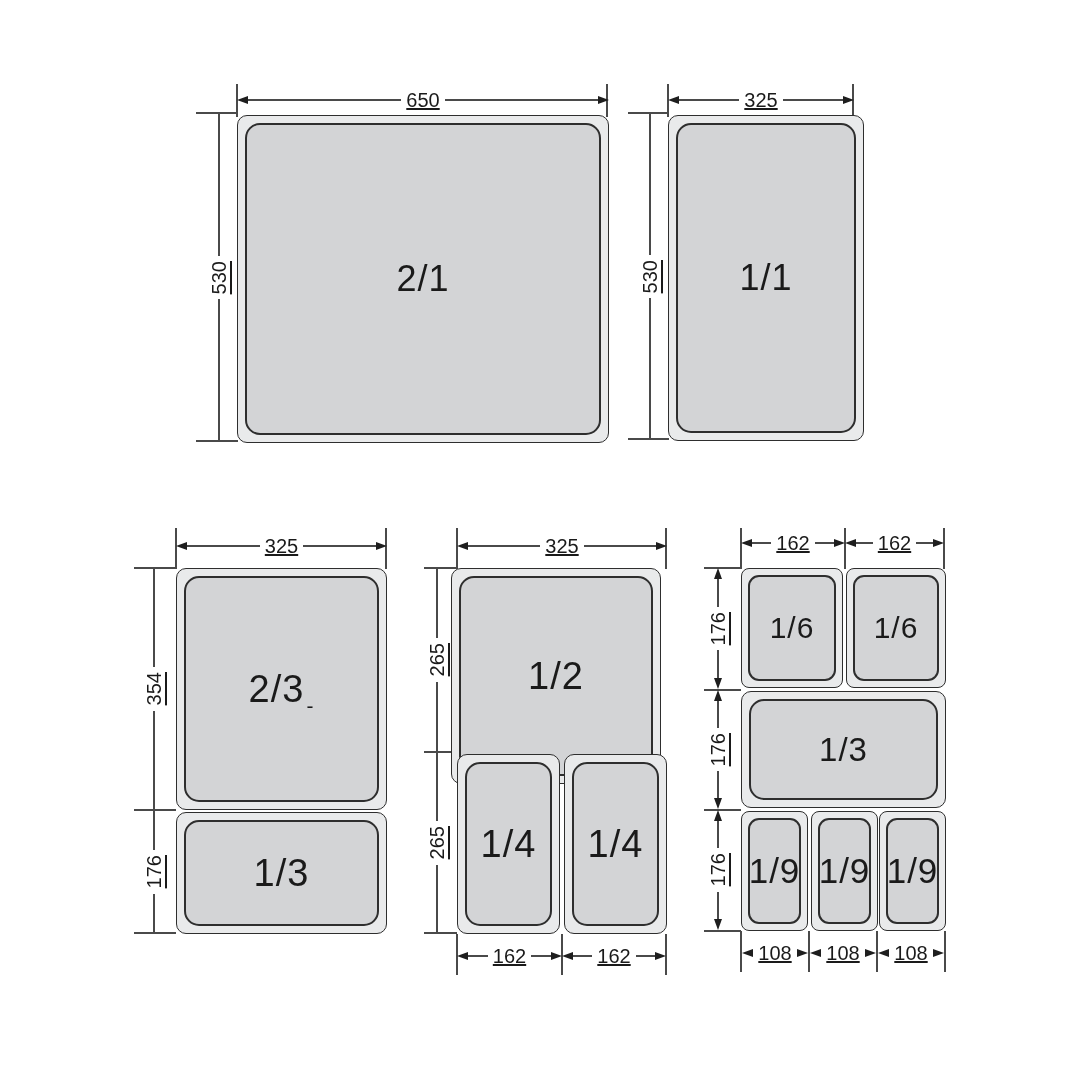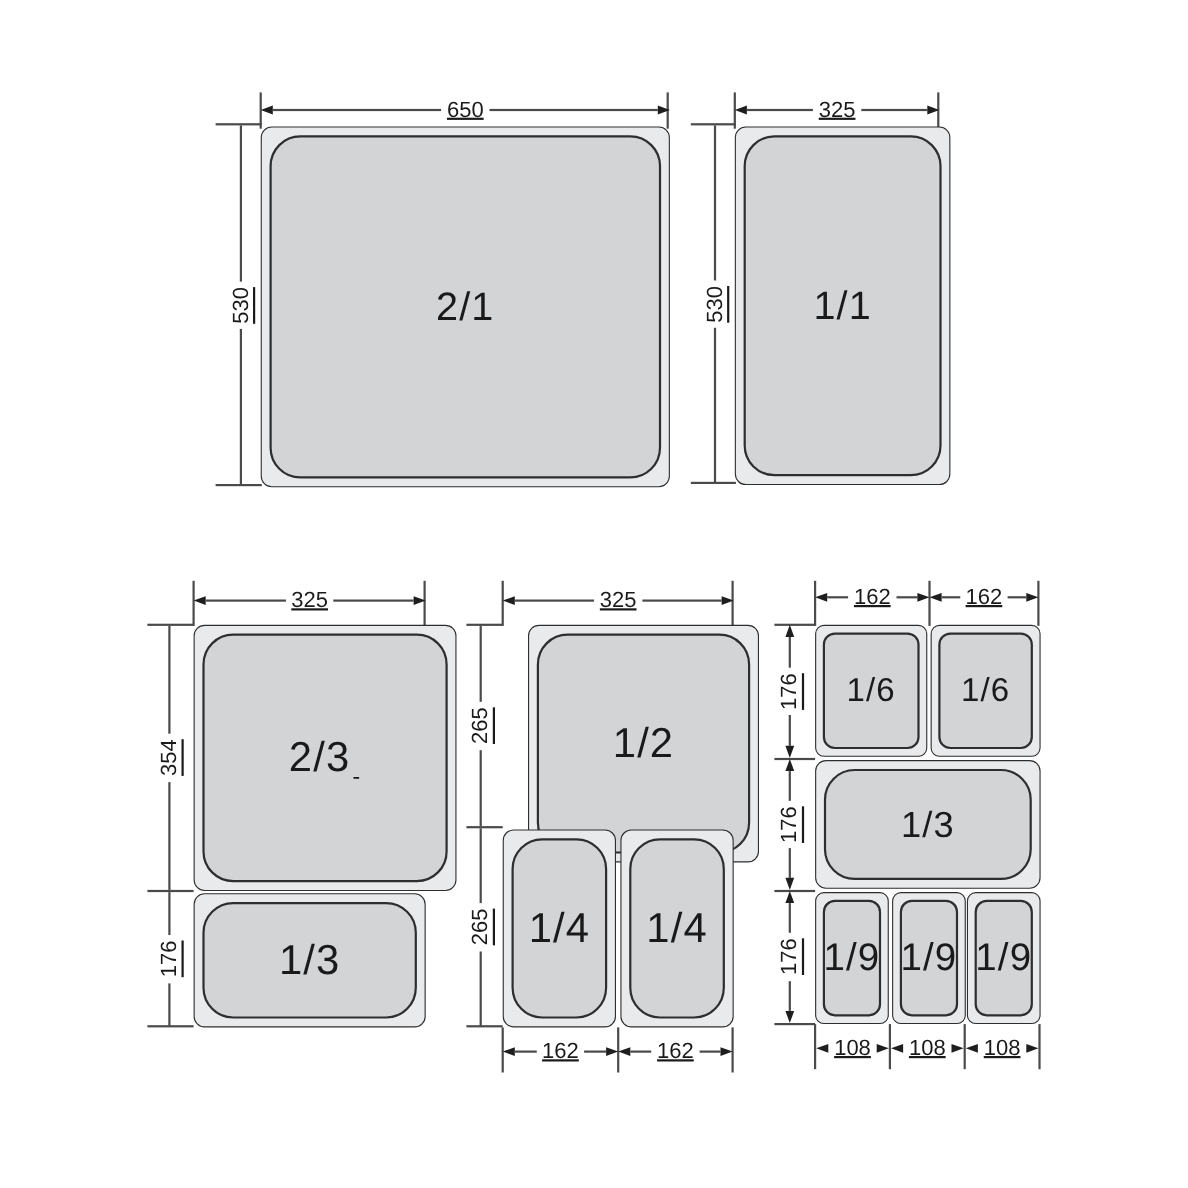--- a/index.html
+++ b/index.html
@@ -22,21 +22,21 @@
     position:absolute;box-sizing:border-box;
     background:var(--pan-rim);
     border:1.5px solid var(--outline);
     border-radius:10px;
   }
   .pan-inner{
     position:absolute;box-sizing:border-box;
     left:7px;right:7px;top:7px;bottom:7px;
     background:var(--pan-fill);
     border:2.5px solid var(--outline);
-    border-radius:28px;
+    border-radius:15px;
     display:flex;align-items:center;justify-content:center;
   }
   .pan.sm{border-radius:8px;}
   .pan.sm .pan-inner{left:6px;right:6px;top:6px;bottom:6px;border-width:2px;border-radius:11px;}
   .pan-label{color:var(--ink);letter-spacing:1px;white-space:nowrap;}
   .size-xl{font-size:38px;}
   .size-lg{font-size:36px;}
   .size-md{font-size:33px;}
   .size-sm{font-size:30px;}
   .size-xs{font-size:35px;}
@@ -126,21 +126,21 @@
   <div class="dim dim-v" style="left:143px;top:569px;height:240px">
     <span class="vline"></span>
     <span class="dim-label-v">354</span>
     <span class="vline"></span>
   </div>
   <div class="dim dim-v" style="left:143px;top:811px;height:122px">
     <span class="vline"></span>
     <span class="dim-label-v">176</span>
     <span class="vline"></span>
   </div>
-  <div class="pan" style="left:176px;top:568px;width:239px;height:242px">
+  <div class="pan" style="left:176px;top:568px;width:211px;height:242px">
     <div class="pan-inner">
       <span class="pan-label size-xl"><span>2/3</span><span class="label-suffix">-</span></span>
     </div>
   </div>
   <div class="pan" style="left:176px;top:812px;width:211px;height:122px">
     <div class="pan-inner">
       <span class="pan-label size-xl">1/3</span>
     </div>
   </div>
 
@@ -159,21 +159,21 @@
   <div class="dim dim-v" style="left:426px;top:569px;height:182px">
     <span class="vline"></span>
     <span class="dim-label-v">265</span>
     <span class="vline"></span>
   </div>
   <div class="dim dim-v" style="left:426px;top:753px;height:180px">
     <span class="vline"></span>
     <span class="dim-label-v">265</span>
     <span class="vline"></span>
   </div>
-  <div class="pan" style="left:480px;top:568px;width:210px;height:216px">
+  <div class="pan" style="left:451px;top:568px;width:210px;height:216px">
     <div class="pan-inner">
       <span class="pan-label size-xl">1/2</span>
     </div>
   </div>
   <div class="pan" style="left:457px;top:754px;width:103px;height:180px">
     <div class="pan-inner">
       <span class="pan-label size-xl">1/4</span>
     </div>
   </div>
   <div class="pan" style="left:564px;top:754px;width:103px;height:180px">

